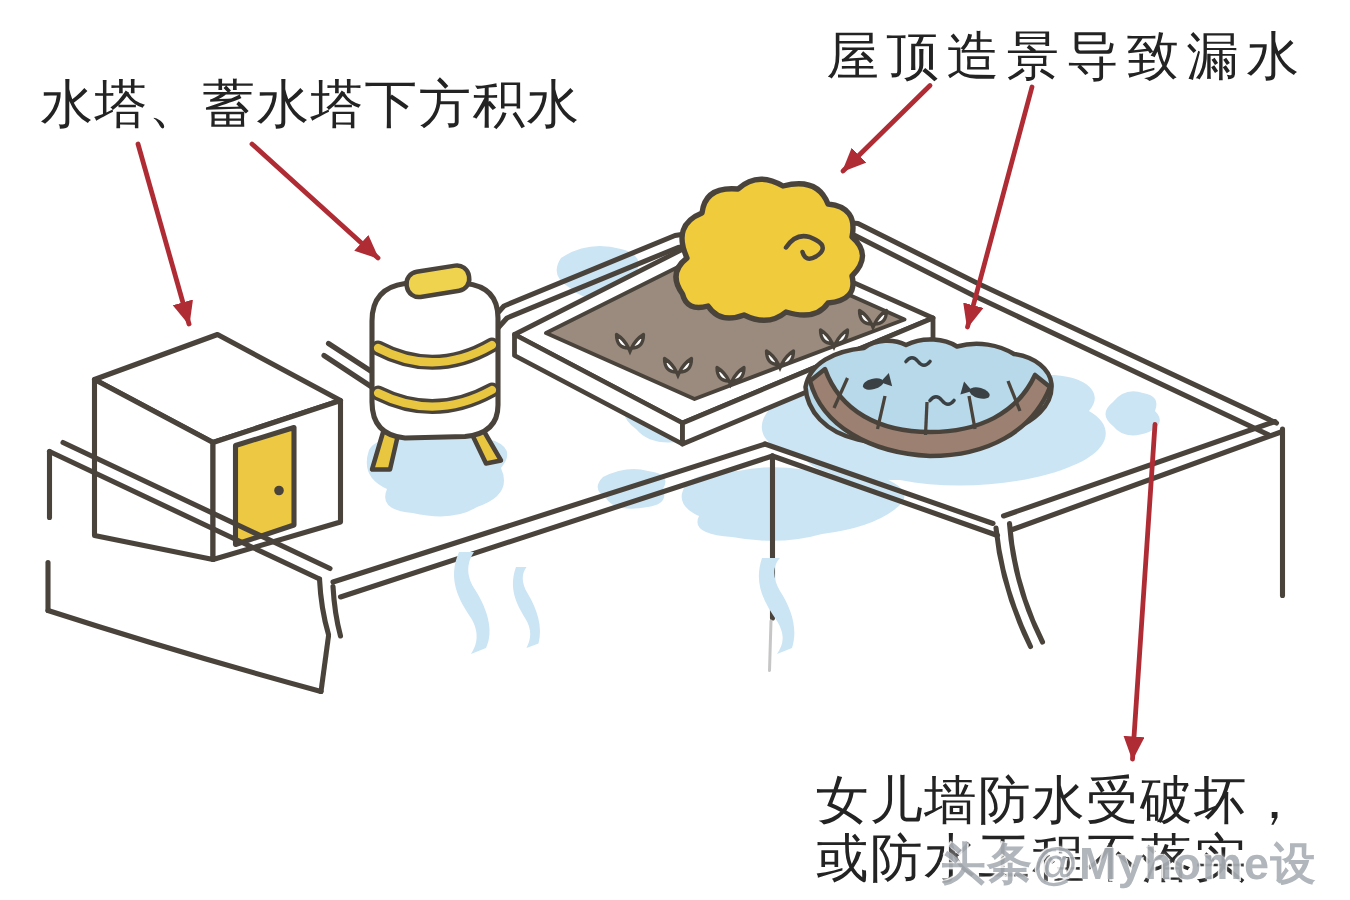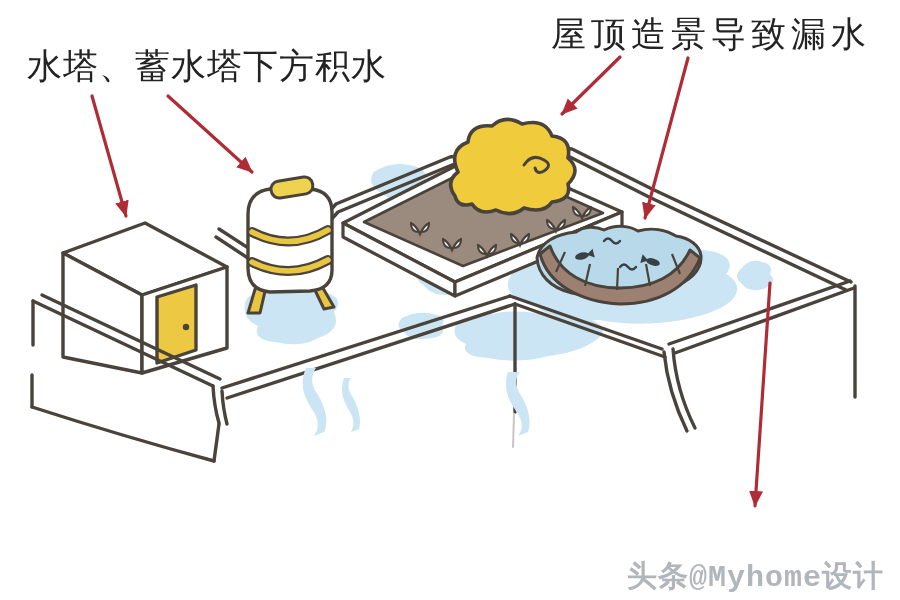--- a/index.html
+++ b/index.html
@@ -1,17 +1,17 @@
 <!DOCTYPE html>
 <html><head>
 <meta charset="utf-8">
 <style>
   html,body{margin:0;padding:0;background:#ffffff;}
   .stage{position:relative;width:900px;height:600px;background:#fff;overflow:hidden;
-         font-family:Liberation Mono, monospace;}
+         font-family:Liberation Sans, sans-serif;}
   .stage svg{position:absolute;left:0;top:0;}
   .label{position:absolute;color:#232323;font-size:35px;font-weight:500;white-space:pre;line-height:39px;}
   #label-tank{left:27px;top:50px;letter-spacing:1px;}
   #label-garden{left:551px;top:18px;letter-spacing:5px;text-align:right;}
   #label-parapet{left:544px;top:514px;letter-spacing:1px;}
   .watermark{position:absolute;left:627px;top:556px;font-size:30px;font-weight:600;
      color:#aab0b6;letter-spacing:1px;opacity:.92;
      text-shadow:-1px -1px 0 rgba(255,255,255,.95),1px 1px 0 rgba(255,255,255,.95),0 0 3px rgba(255,255,255,.9);}
   .faint{stroke:#c6c6c6 !important;stroke-width:2 !important;}
 </style>
@@ -140,14 +140,15 @@
     <path marker-end="url(#ah)" d="M 92,96 L 126,216"></path>
     <path marker-end="url(#ah)" d="M 168,96 L 252,172"></path>
     <path marker-end="url(#ah)" d="M 620,57 L 562,114"></path>
     <path marker-end="url(#ah)" d="M 688,58 L 645,218"></path>
     <path marker-end="url(#ah)" d="M 770,283 L 755,506"></path>
   </g>
 </svg>
 
   <div class="label" id="label-tank">水塔、蓄水塔下方积水</div>
   <div class="label" id="label-garden">屋顶造景导致漏水</div>
+  <div class="label" id="label-parapet"><span>女儿墙防水受破坏，</span><br><span>或防水工程不落实</span></div>
   <div class="watermark">头条@Myhome设计家</div>
 </div>
 
 </body></html>

